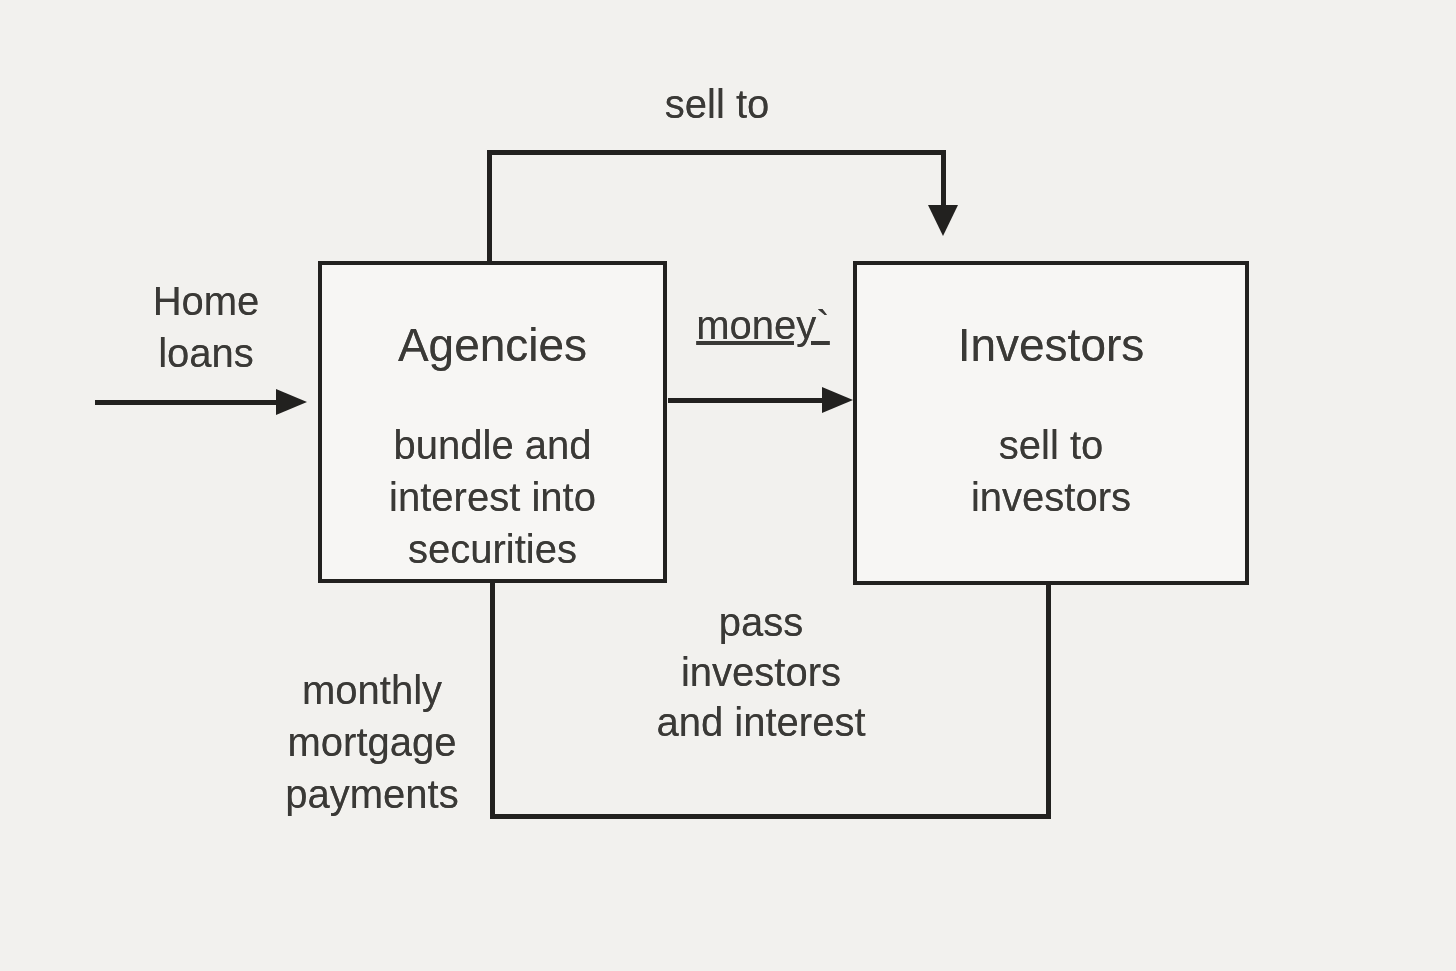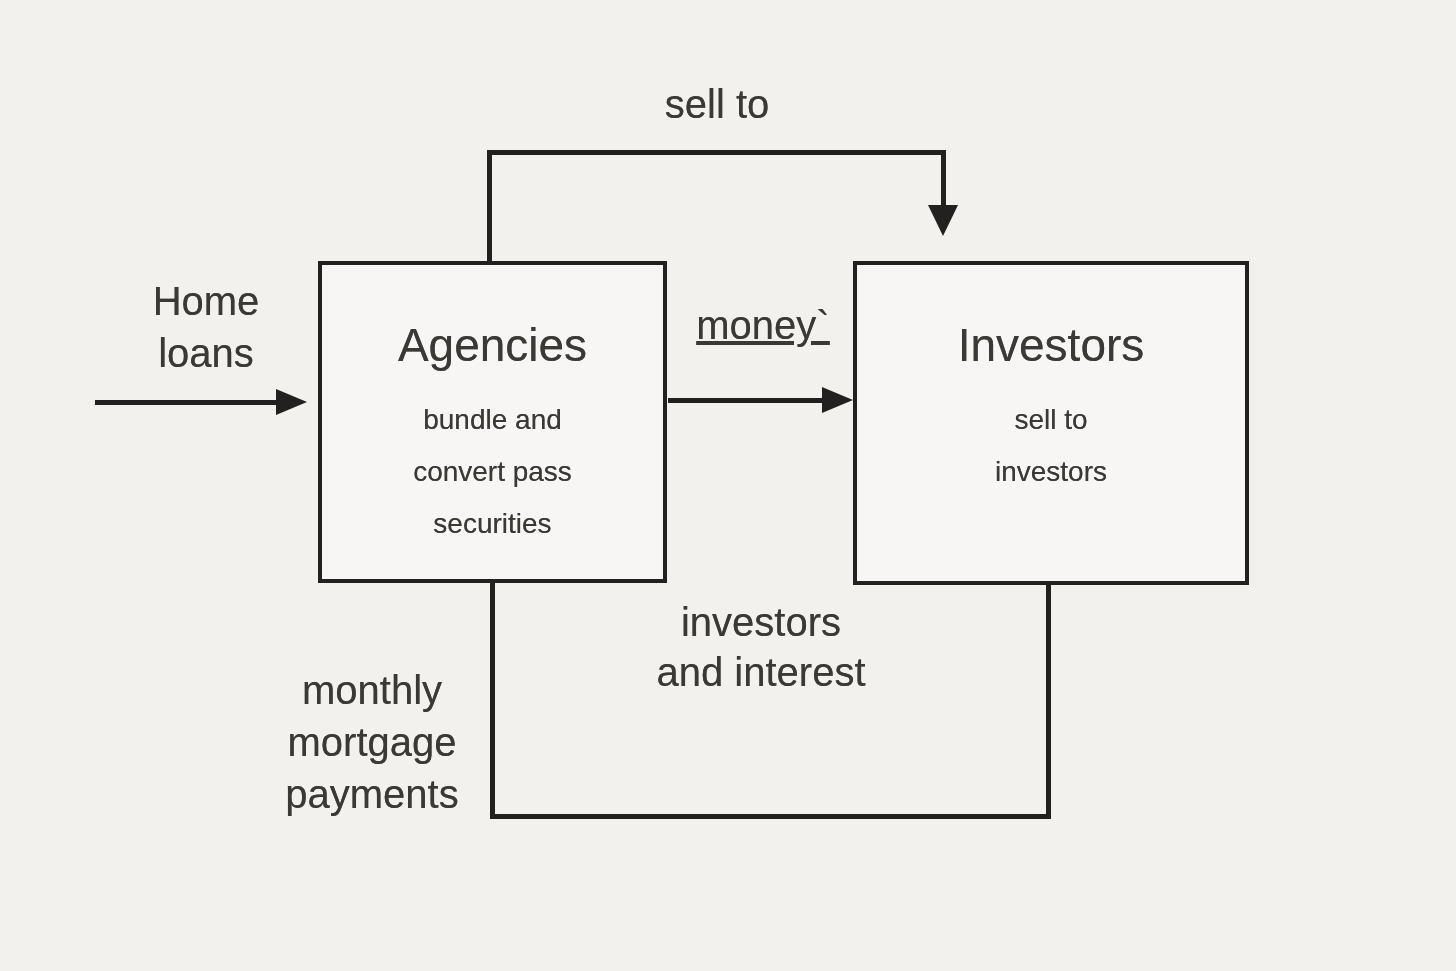--- a/index.html
+++ b/index.html
@@ -26,23 +26,23 @@
     background: #f7f6f4;
     text-align: center;
   }
   .node-title {
     font-size: 46px;
     line-height: 52px;
     margin-top: 54px;
     text-shadow: 0 0 0.6px rgba(58,57,54,0.75);
   }
   .node-body {
-    font-size: 28px;
+    font-size: 40px;
     line-height: 52px;
-    margin-top: 23px;
+    margin-top: 48px;
     text-shadow: 0 0 0.6px rgba(58,57,54,0.75);
   }
   .label {
     position: absolute;
     text-align: center;
     font-size: 40px;
     line-height: 52px;
     text-shadow: 0 0 0.6px rgba(58,57,54,0.75);
   }
   .label-tight {
@@ -81,21 +81,21 @@
   <div class="arrowhead arrow-right" style="left:822px; top:387px;"></div>
 
   <div class="line" style="left:490px; top:581px; width:5px; height:238px;"></div>
   <div class="line" style="left:490px; top:814px; width:561px; height:5px;"></div>
   <div class="line" style="left:1046px; top:585px; width:5px; height:234px;"></div>
 
   <div class="node" style="left:318px; top:261px; width:349px; height:322px;">
     <div class="node-title">Agencies</div>
     <div class="node-body">
       <div>bundle and</div>
-      <div>convert pass</div>
+      <div>interest into</div>
       <div>securities</div>
     </div>
   </div>
 
   <div class="node" style="left:853px; top:261px; width:396px; height:324px;">
     <div class="node-title">Investors</div>
     <div class="node-body">
       <div>sell to</div>
       <div>investors</div>
     </div>
@@ -108,20 +108,21 @@
   <div class="label" style="left:106px; top:275px; width:200px;text-align:center;">
     <div>Home</div>
     <div>loans</div>
   </div>
 
   <div class="label" style="left:653px; top:299px; width:220px;text-decoration:underline;">
     <div>money`</div>
   </div>
 
   <div class="label label-tight" style="left:601px; top:597px; width:320px;">
+    <div>pass</div>
     <div>investors</div>
     <div>and interest</div>
   </div>
 
   <div class="label" style="left:242px; top:664px; width:260px;">
     <div>monthly</div>
     <div>mortgage</div>
     <div>payments</div>
   </div>
 

